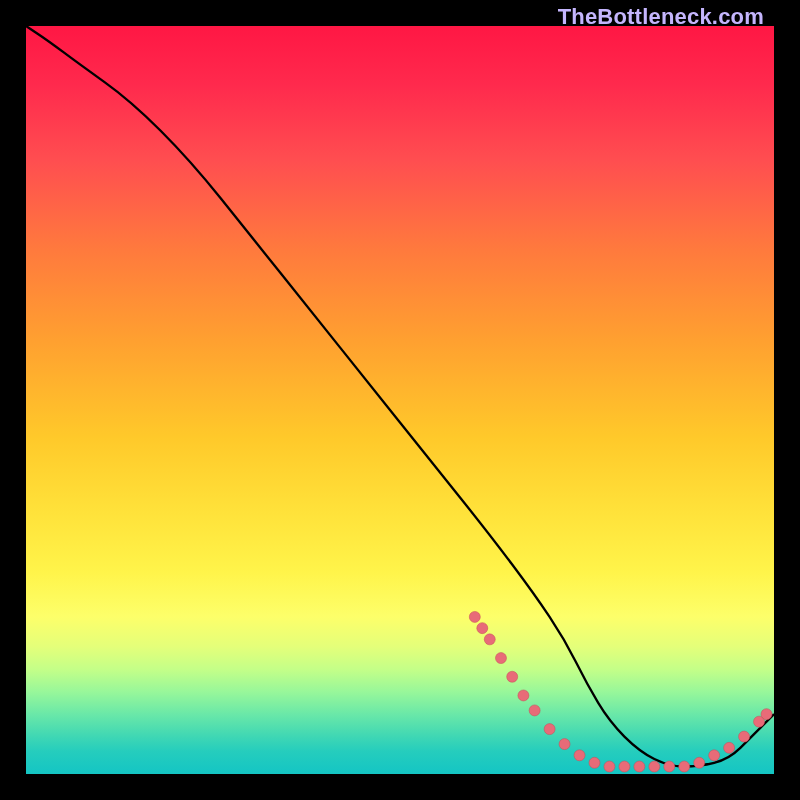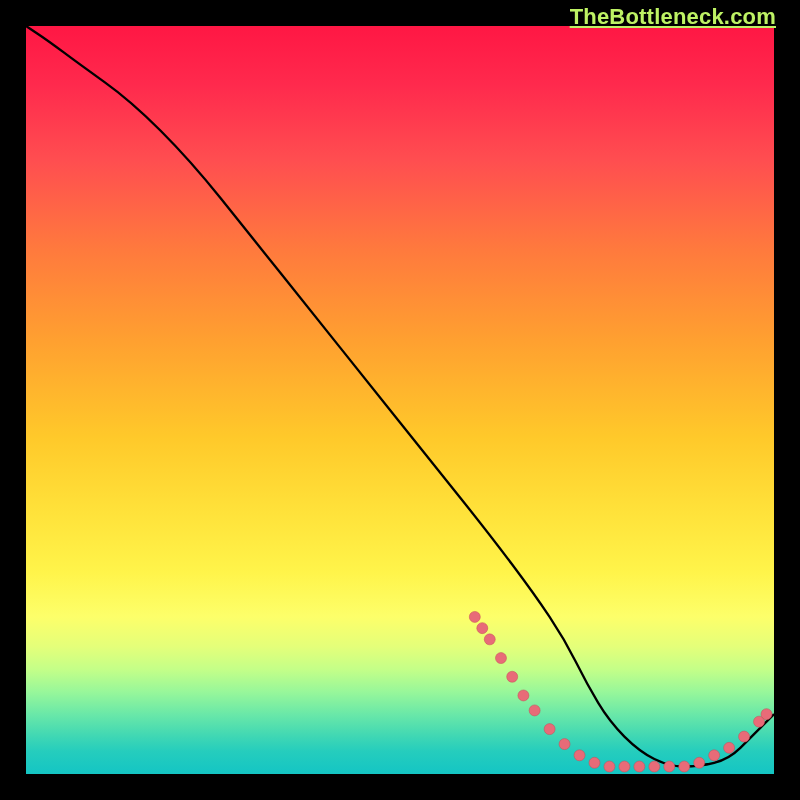--- a/index.html
+++ b/index.html
@@ -42,28 +42,27 @@
        #e4ff7a 83%,
        #c4ff88 86%,
        #98f79a 89%,
        #6ae8a8 92%,
        #3fd7b4 95%,
        #25cdbd 97%,
        #14c5c4 100%);
   }
   .watermark {
     position: absolute;
-    right: 24px;
+    right: 36px;
     top: 4px;
     font-size: 22px;
     font-weight: 600;
-    color: #bef264;
+    color: #c4b5fd;
     letter-spacing: 0.2px;
     pointer-events: none;
-    text-decoration: underline;
   }
   svg.curve {
     position: absolute;
     inset: 0;
     width: 748px;
     height: 748px;
     overflow: visible;
   }
 </style>
 </head>

